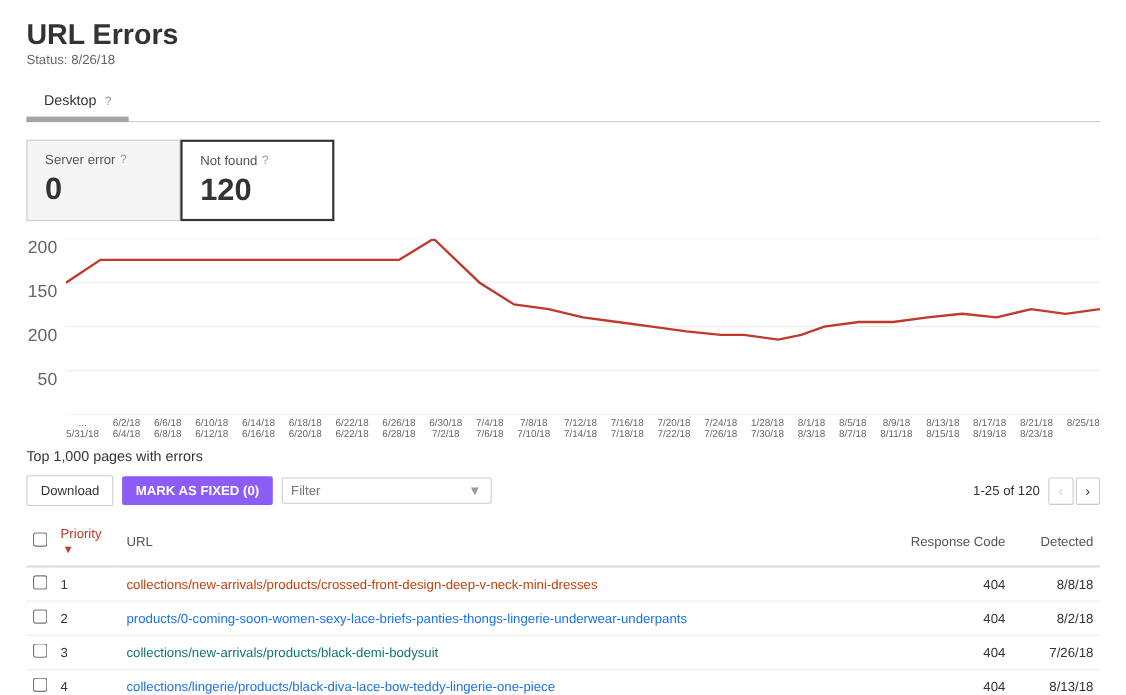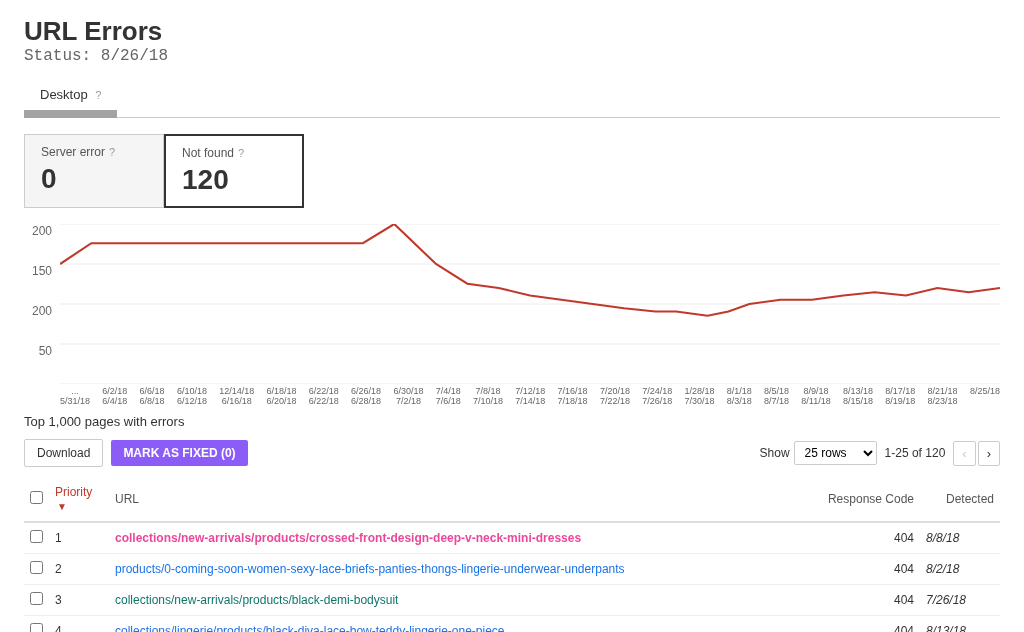--- a/index.html
+++ b/index.html
@@ -1,38 +1,38 @@
 <!DOCTYPE html>
 <html><head>
   <meta charset="utf-8">
   <style>
     * { box-sizing: border-box; margin: 0; padding: 0; }
     body { font-family: Arial, sans-serif; font-size: 13px; color: #333; background: #fff; padding: 16px 24px; }
 
     .tabs-bar { border-bottom: 1px solid #ccc; margin-bottom: 16px; }
     .tab-item {
       display: inline-block; padding: 8px 16px; cursor: pointer;
-      font-size: 13px; color: #333; border-bottom: 8px solid #a3a3a3;
+      font-size: 13px; color: #333; border-bottom: 5px solid #a3a3a3;
       margin-bottom: -1px; background: #fff;
     }
     .tab-question { font-size: 11px; color: #999; margin-left: 4px; cursor: pointer; }
 
     .metrics-row { display: flex; margin-bottom: 16px; gap: 0; }
     .metric-box {
       border: 1px solid #ccc; padding: 10px 16px; min-width: 140px;
     }
     .metric-box.selected { border: 2px solid #333; }
     .metric-label { font-size: 12px; color: #555; margin-bottom: 4px; display: flex; align-items: center; gap: 4px; }
     .metric-value { font-size: 28px; font-weight: bold; color: #333; }
     .metric-value.zero { font-size: 28px; font-weight: bold; color: #333; }
 
     .chart-area { margin-bottom: 8px; }
     .chart-container { position: relative; height: 160px; width: 100%; }
     .chart-y-labels { position: absolute; left: 0; top: 0; height: 100%; display: flex; flex-direction: column; justify-content: space-between; width: 32px; }
-    .chart-y-label { font-size: 12px; color: #666; text-align: right; padding-right: 4px; }
+    .chart-y-label { font-size: 16px; color: #666; text-align: right; padding-right: 4px; }
     .chart-svg-wrap { position: absolute; left: 36px; right: 0; top: 0; bottom: 0; }
     .chart-x-group { text-align: center; }
     .chart-x-top { font-size: 9px; color: #666; }
     .chart-x-bottom { font-size: 9px; color: #666; }
 
     .section-title { font-size: 13px; color: #333; margin-bottom: 10px; margin-top: 8px; }
 
     .toolbar { display: flex; align-items: center; gap: 8px; margin-bottom: 10px; }
     .btn-download {
       padding: 6px 12px; font-size: 12px; border: 1px solid #ccc; background: #fff;
@@ -64,33 +64,33 @@
     .page-info { font-size: 12px; color: #333; }
 
     table { width: 100%; border-collapse: collapse; font-size: 12px; }
     thead tr { border-bottom: 2px solid #ddd; }
     thead th { padding: 8px 6px; text-align: left; color: #555; font-weight: normal; font-size: 12px; }
     thead th.sortable { cursor: pointer; color: #c0392b; }
     tbody tr { border-bottom: 1px solid #eee; }
     tbody td { padding: 7px 6px; color: #333; }
     .td-url { color: #1a73e8; }
     .td-code { color: #333; }
-    .td-date { color: #333; text-align: left; font-style: italic; }
+    .td-date { color: #333; text-align: right; }
     .th-check, .td-check { width: 24px; }
     .th-priority { width: 60px; }
     .th-response { width: 120px; text-align: right; }
     .th-detected { width: 80px; text-align: right; }
     input[type="checkbox"] { width: 13px; height: 13px; }
     .sort-arrow { font-size: 10px; margin-left: 2px; }
   </style>
 </head>
 <body>
 
 <h1>URL Errors</h1>
-<div style="font-size:16px;color:#666;margin-bottom:14px;font-family:Liberation Mono, monospace;">Status: 8/26/18</div>
+<div style="font-size:12px;color:#666;margin-bottom:14px;">Status: 8/26/18</div>
 
 <div class="tabs-bar">
   <div class="tab-item">
     <span>Desktop</span>
     <span class="tab-question">?</span>
   </div>
 </div>
 
 <div class="metrics-row">
   <div class="metric-box" style="background:#f5f5f5;">
@@ -178,21 +178,21 @@
       </div>
     <div class="chart-x-group">
         <div class="chart-x-top">6/6/18</div>
         <div class="chart-x-bottom">6/8/18</div>
       </div>
     <div class="chart-x-group">
         <div class="chart-x-top">6/10/18</div>
         <div class="chart-x-bottom">6/12/18</div>
       </div>
     <div class="chart-x-group">
-        <div class="chart-x-top">12/14/18</div>
+        <div class="chart-x-top">6/14/18</div>
         <div class="chart-x-bottom">6/16/18</div>
       </div>
     <div class="chart-x-group">
         <div class="chart-x-top">6/18/18</div>
         <div class="chart-x-bottom">6/20/18</div>
       </div>
     <div class="chart-x-group">
         <div class="chart-x-top">6/22/18</div>
         <div class="chart-x-bottom">6/22/18</div>
       </div>
@@ -261,30 +261,25 @@
         <div class="chart-x-bottom"></div>
       </div>
   </div>
 </div>
 
 <div class="section-title">Top 1,000 pages with errors</div>
 
 <div class="toolbar">
   <button class="btn-download">Download</button>
   <button class="btn-mark-fixed">MARK AS FIXED (0)</button>
+  <div class="filter-input-wrap">
+    <input class="filter-input" type="text" placeholder="Filter" style="">
+    <span class="filter-icon">▼</span>
+  </div>
   <div class="pagination">
-    <div class="show-rows">
-      <span>Show</span>
-      <select class="rows-select">
-        <option>25 rows</option>
-        <option>10 rows</option>
-        <option>50 rows</option>
-        <option>100 rows</option>
-      </select>
-    </div>
     <span class="page-info">1-25 of 120</span>
     <div class="page-nav">
       <button class="page-nav-btn" disabled="">‹</button>
       <button class="page-nav-btn">›</button>
     </div>
   </div>
 </div>
 
 <table>
   <thead>
@@ -299,21 +294,21 @@
       <th class="th-response">Response Code</th>
       <th class="th-detected">Detected</th>
     </tr>
   </thead>
   <tbody id="table-body">
   <tr>
     <td class="td-check">
       <input type="checkbox" style="">
     </td>
     <td>1</td>
-    <td class="td-url" style="color:#ec4899;cursor:pointer;font-weight:bold;">collections/new-arrivals/products/crossed-front-design-deep-v-neck-mini-dresses</td>
+    <td class="td-url" style="color:#c2410c;cursor:pointer;">collections/new-arrivals/products/crossed-front-design-deep-v-neck-mini-dresses</td>
     <td class="td-code" style="text-align:right;">404</td>
     <td class="td-date">8/8/18</td>
   </tr>
       <tr>
     <td class="td-check">
       <input type="checkbox" style="">
     </td>
     <td>2</td>
     <td class="td-url" style="color:#1a73e8;cursor:pointer;">products/0-coming-soon-women-sexy-lace-briefs-panties-thongs-lingerie-underwear-underpants</td>
     <td class="td-code" style="text-align:right;">404</td>

